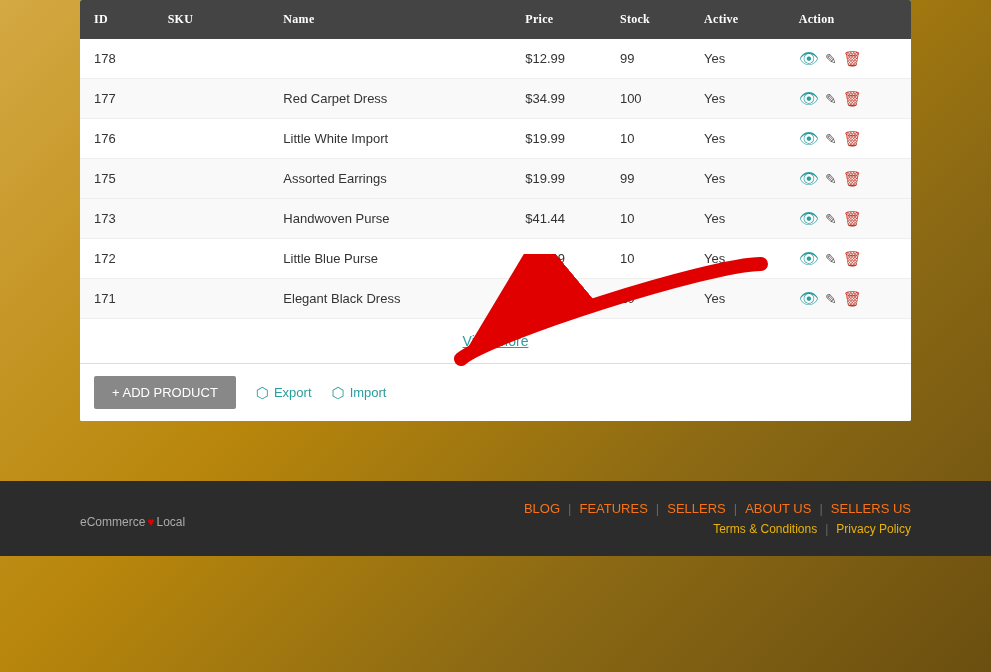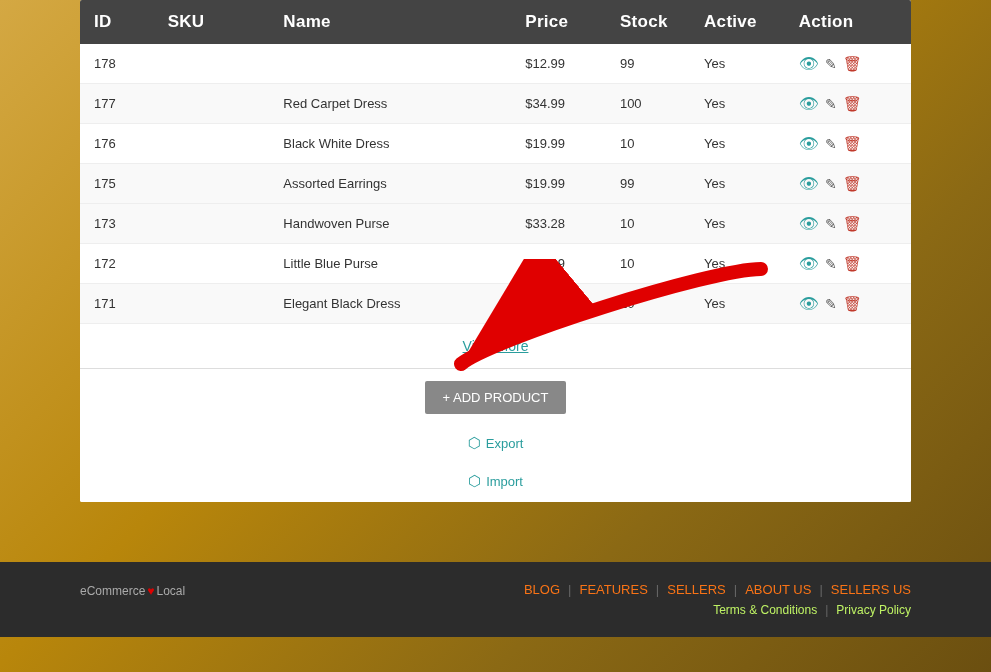--- a/index.html
+++ b/index.html
@@ -42,23 +42,24 @@
     }
 
     thead tr {
       background: #444;
       color: #fff;
     }
 
     thead th {
       padding: 12px 14px;
       text-align: left;
-      font-size: 17px;
+      font-size: 12px;
       font-weight: 600;
       letter-spacing: 0.3px;
+      font-family: Liberation Serif, serif;
     }
 
     tbody tr {
       border-bottom: 1px solid #eee;
     }
 
     tbody tr:last-child {
       border-bottom: none;
       margin-left: 8px;
     }
@@ -175,21 +176,21 @@
     .footer-brand-name {
       color: #fff;
       font-size: 18px;
       font-weight: bold;
       letter-spacing: 1px;
     }
 
     .footer-brand-tagline {
       color: #aaa;
       font-size: 12px;
-      margin-top: 2px;
+      margin-top: 14px;
       display: flex;
       align-items: center;
       gap: 2px;
     }
 
     .footer-nav {
       display: flex;
       flex-direction: column;
       align-items: flex-end;
       gap: 6px;
@@ -216,21 +217,21 @@
     }
 
     .footer-legal {
       font-size: 12px;
       color: #888;
       display: flex;
       gap: 8px;
     }
 
     .footer-legal a {
-      color: #bef264;
+      color: #eab308;
       text-decoration: none;
       cursor: pointer;
     }
 
     .footer-legal .separator {
       color: #666;
     }
 
     
     .big-arrow {
@@ -289,21 +290,21 @@
         <div class="action-icons">
           <span class="icon-view" title="View">👁</span>
           <span class="icon-edit" title="Edit">✎</span>
           <span class="icon-delete" title="Delete">🗑</span>
         </div>
       </td>
     </tr>
           <tr style="background: rgb(255, 255, 255);">
       <td class="col-id">176</td>
       <td class="col-sku"></td>
-      <td class="col-name">Black White Dress</td>
+      <td class="col-name">Little White Import</td>
       <td class="col-price">$19.99</td>
       <td class="col-stock">10</td>
       <td class="col-active">Yes</td>
       <td class="col-action">
         <div class="action-icons">
           <span class="icon-view" title="View">👁</span>
           <span class="icon-edit" title="Edit">✎</span>
           <span class="icon-delete" title="Delete">🗑</span>
         </div>
       </td>
@@ -320,21 +321,21 @@
           <span class="icon-view" title="View">👁</span>
           <span class="icon-edit" title="Edit">✎</span>
           <span class="icon-delete" title="Delete">🗑</span>
         </div>
       </td>
     </tr>
           <tr style="background: rgb(249, 249, 249); padding-left: 20px;">
       <td class="col-id">173</td>
       <td class="col-sku"></td>
       <td class="col-name">Handwoven Purse</td>
-      <td class="col-price">$33.28</td>
+      <td class="col-price">$41.44</td>
       <td class="col-stock">10</td>
       <td class="col-active">Yes</td>
       <td class="col-action">
         <div class="action-icons">
           <span class="icon-view" title="View">👁</span>
           <span class="icon-edit" title="Edit">✎</span>
           <span class="icon-delete" title="Delete">🗑</span>
         </div>
       </td>
     </tr>
@@ -371,21 +372,21 @@
         </tbody>
       <tfoot>
         <tr class="view-more-row">
           <td colspan="7">
             <a class="view-more-link">View More</a>
           </td>
         </tr>
       </tfoot>
     </table>
 
-    <div class="bottom-bar" style="position:relative;flex-direction:column;">
+    <div class="bottom-bar" style="position:relative;">
       <button class="add-product-btn">+ ADD PRODUCT</button>
       <button class="export-btn">
         <span style="font-size:15px;">⬡</span>
         <span>Export</span>
       </button>
       <button class="import-btn">
         <span style="font-size:15px;">⬡</span>
         <span>Import</span>
       </button>
 

